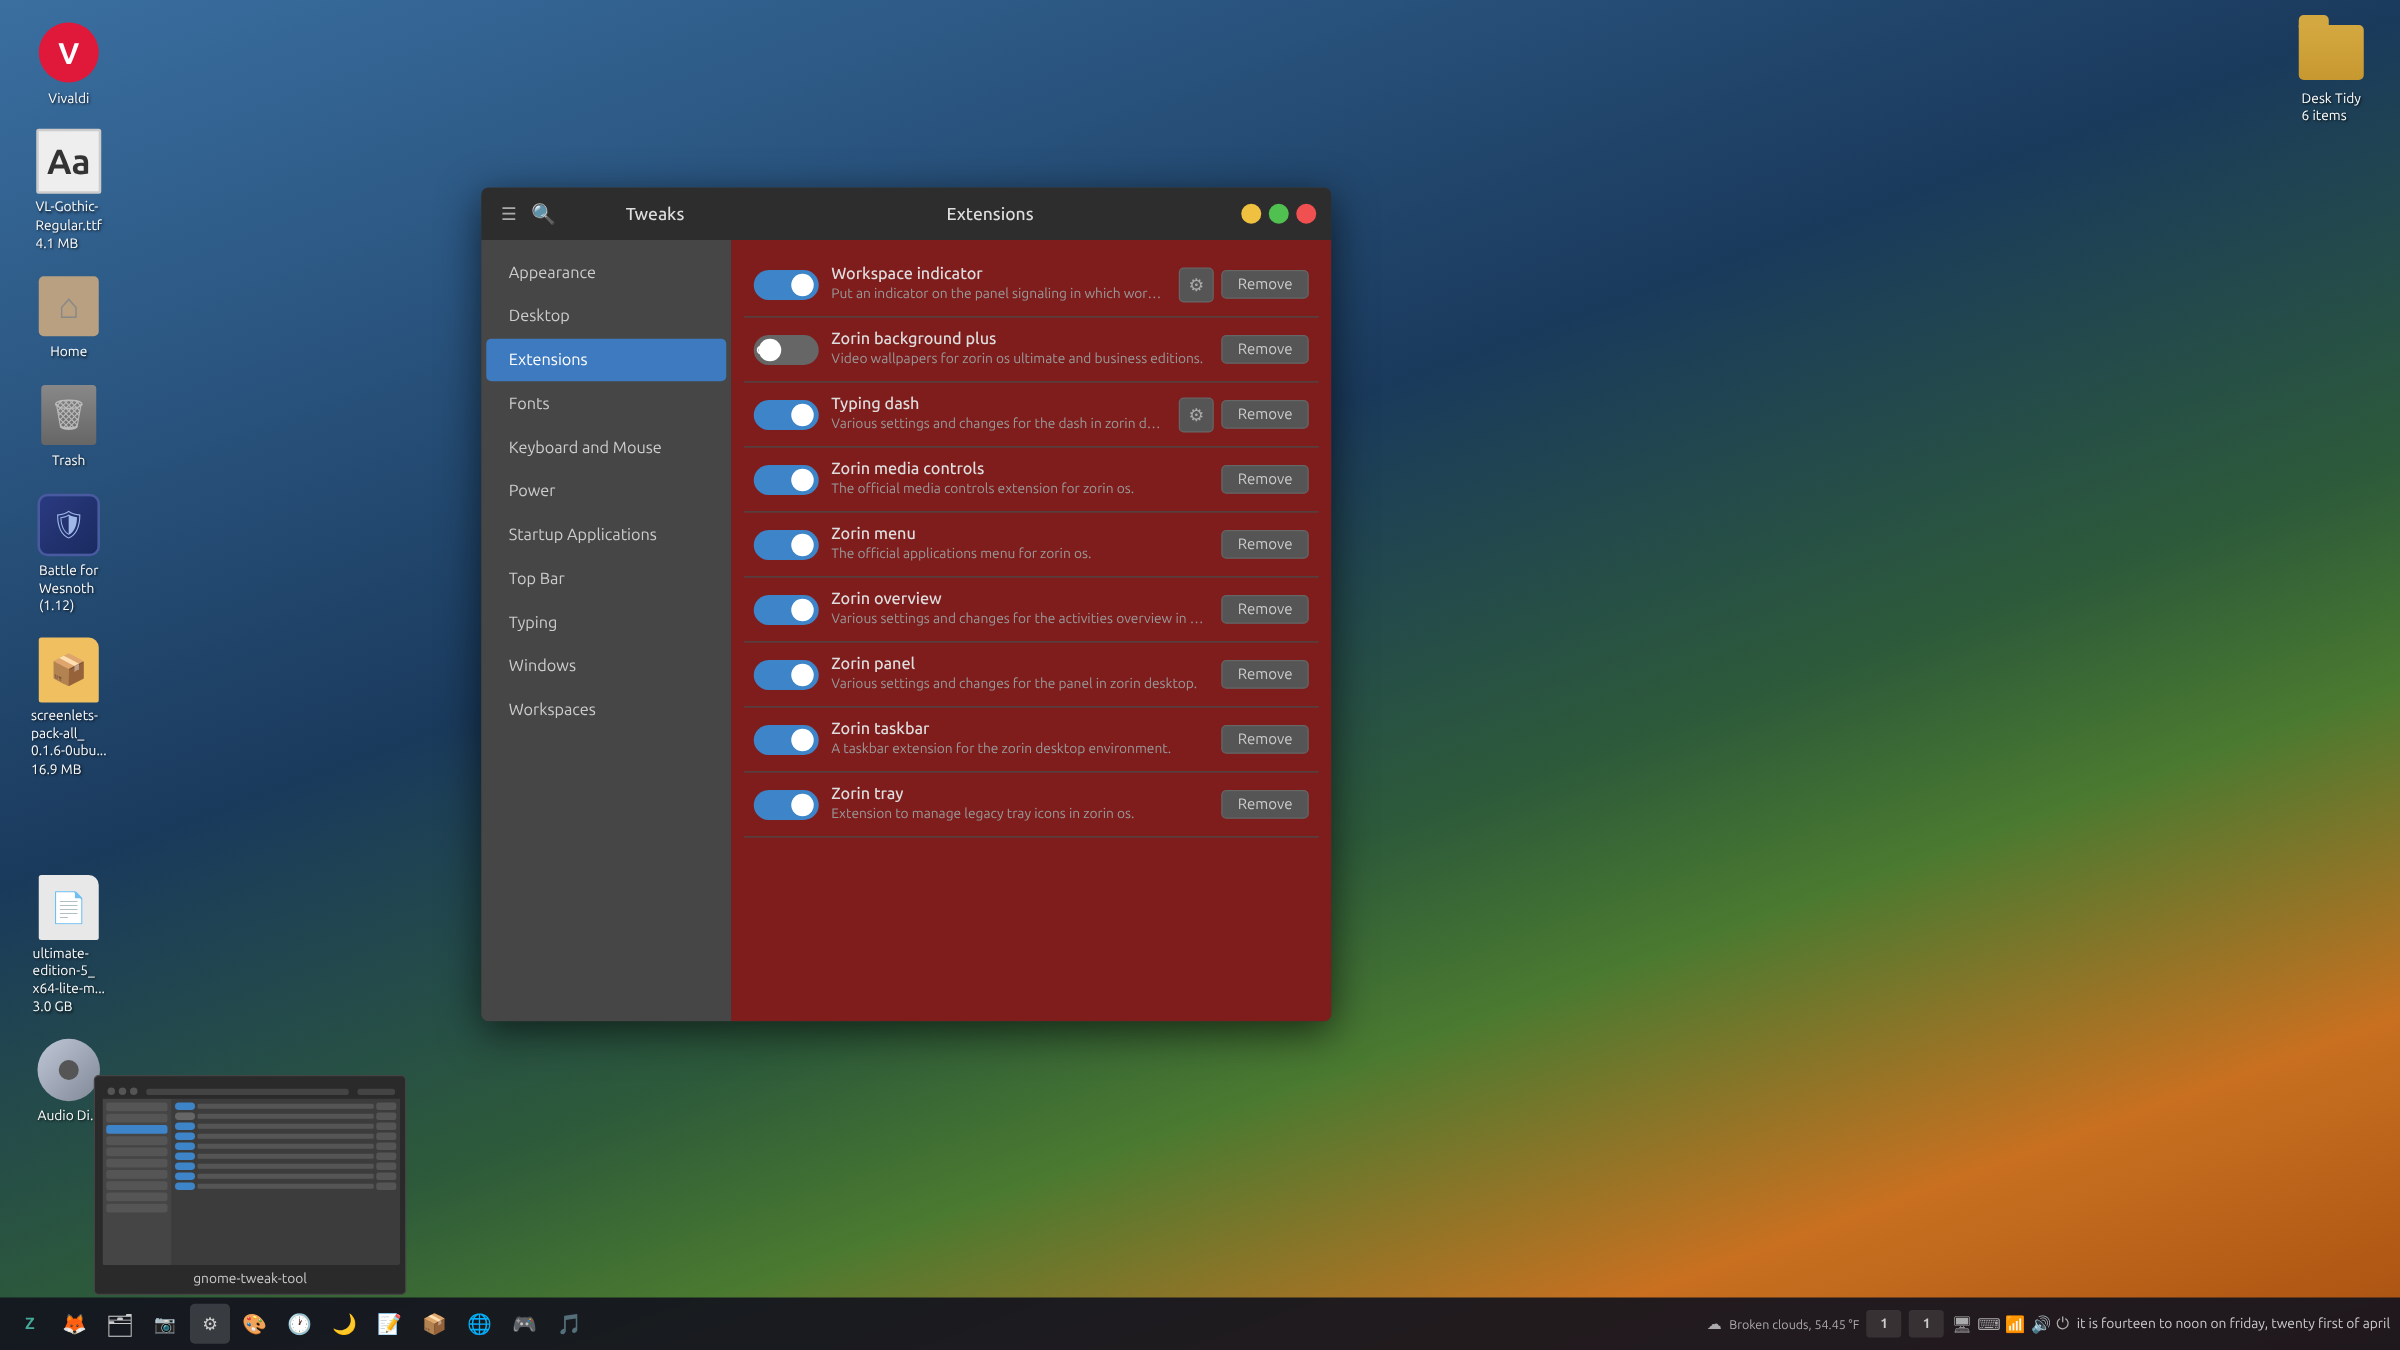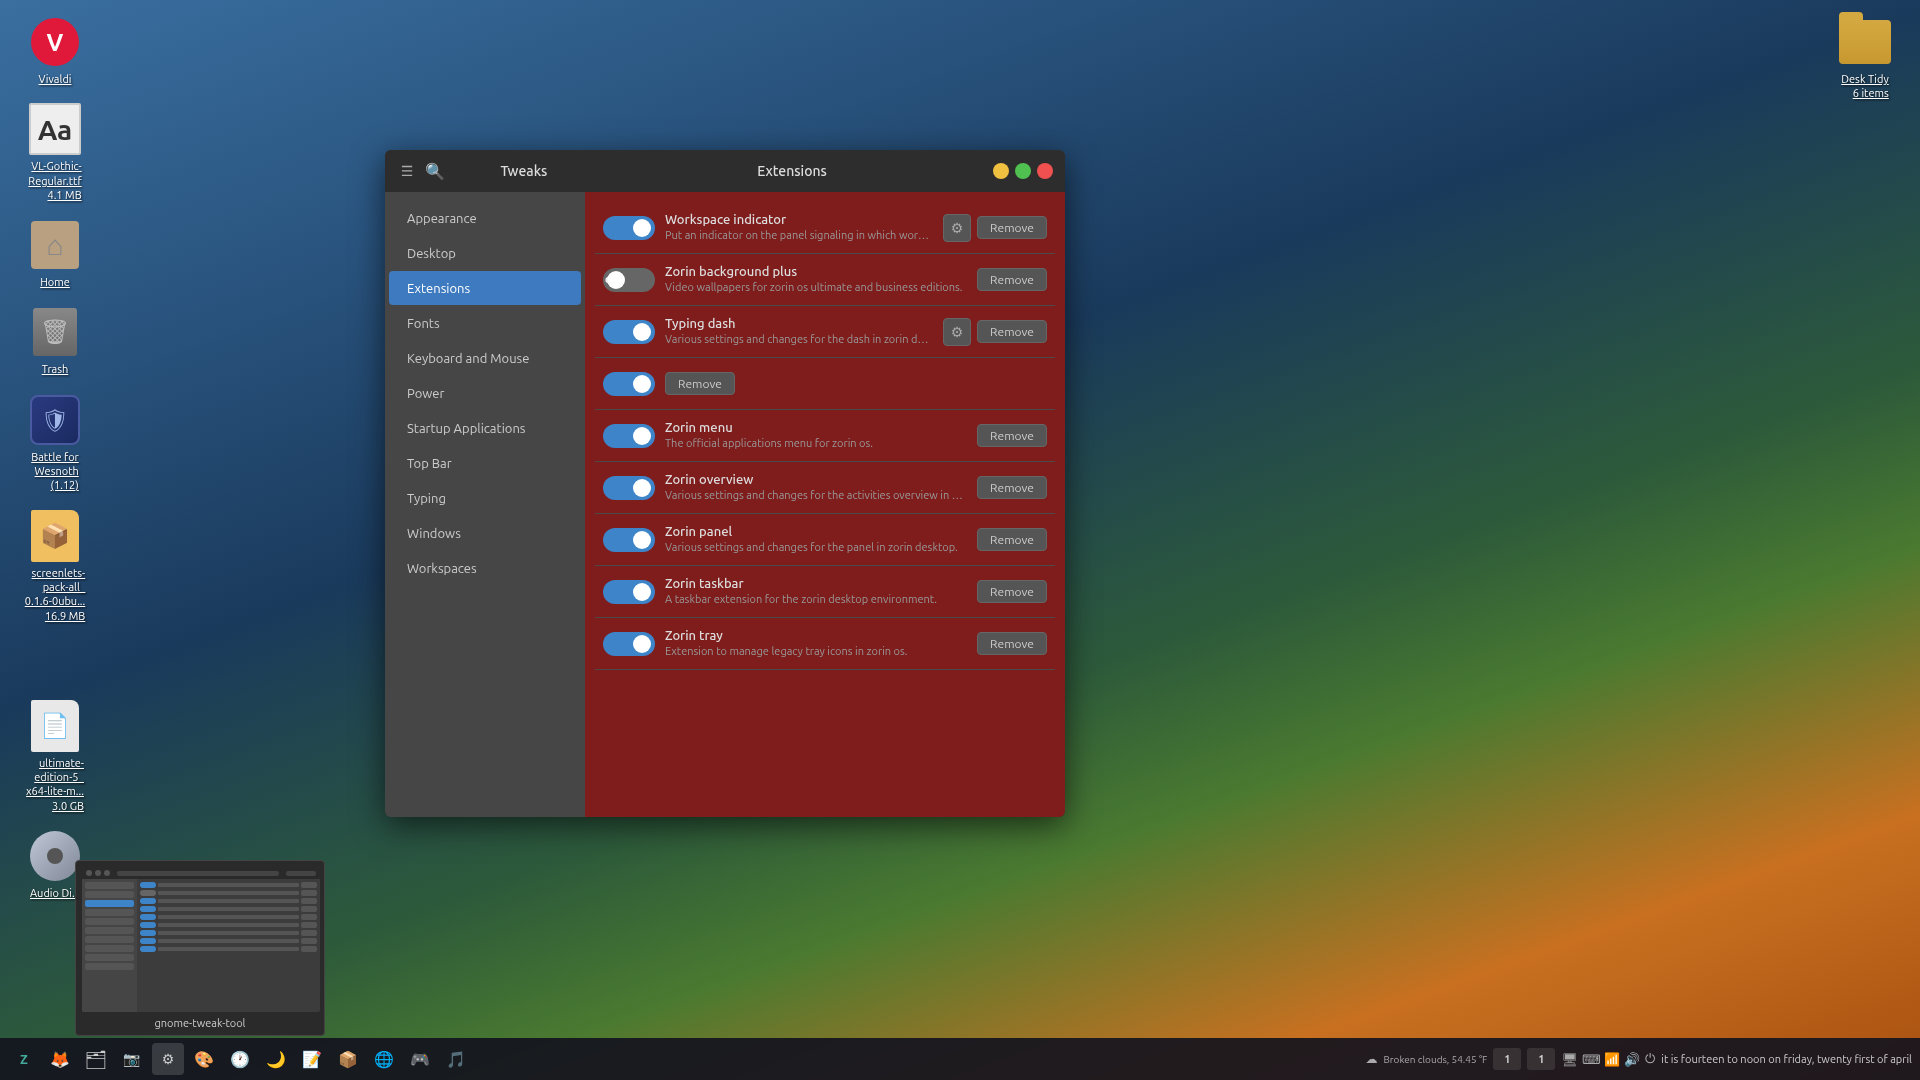--- a/index.html
+++ b/index.html
@@ -44,25 +44,24 @@
       width: 52px;
       height: 52px;
       display: flex;
       align-items: center;
       justify-content: center;
       margin-bottom: 4px;
     }
     .desktop-icon .icon-label {
       color: #fff;
       font-size: 11px;
-      text-align: right;
+      text-align: left;
       text-shadow: 1px 1px 2px rgba(0,0,0,0.8);
       word-break: break-word;
       line-height: 1.3;
-      text-decoration: underline;
     }
 
     
     .vivaldi-icon {
       width: 48px; height: 48px;
       background: #e0193a;
       border-radius: 50%;
       display: flex; align-items: center; justify-content: center;
     }
 
@@ -754,20 +753,24 @@
           <div class="gear-btn">⚙</div>
           <div class="remove-btn">Remove</div>
         </div>
       </div>
 
       <div class="ext-row">
         <div class="toggle-switch toggle-on">
           <div class="toggle-knob"></div>
           <span class="toggle-label">ON</span>
         </div>
+        <div class="ext-info">
+          <div class="ext-name">Zorin media controls</div>
+          <div class="ext-desc">The official media controls extension for zorin os.</div>
+        </div>
         <div class="ext-actions">
           <div class="remove-btn">Remove</div>
         </div>
       </div>
 
       <div class="ext-row">
         <div class="toggle-switch toggle-on">
           <div class="toggle-knob"></div>
           <span class="toggle-label">ON</span>
         </div>

